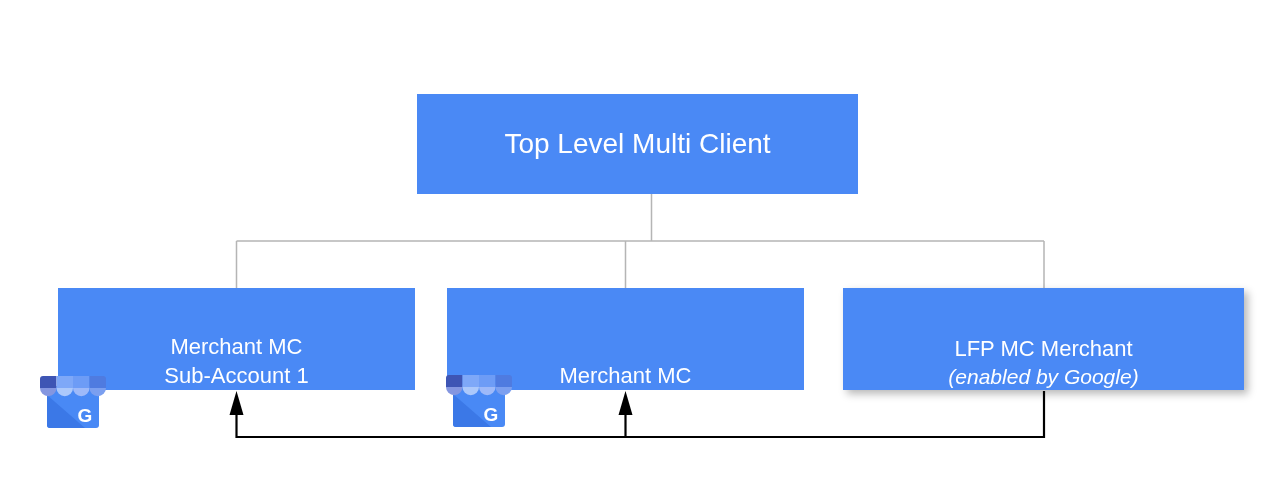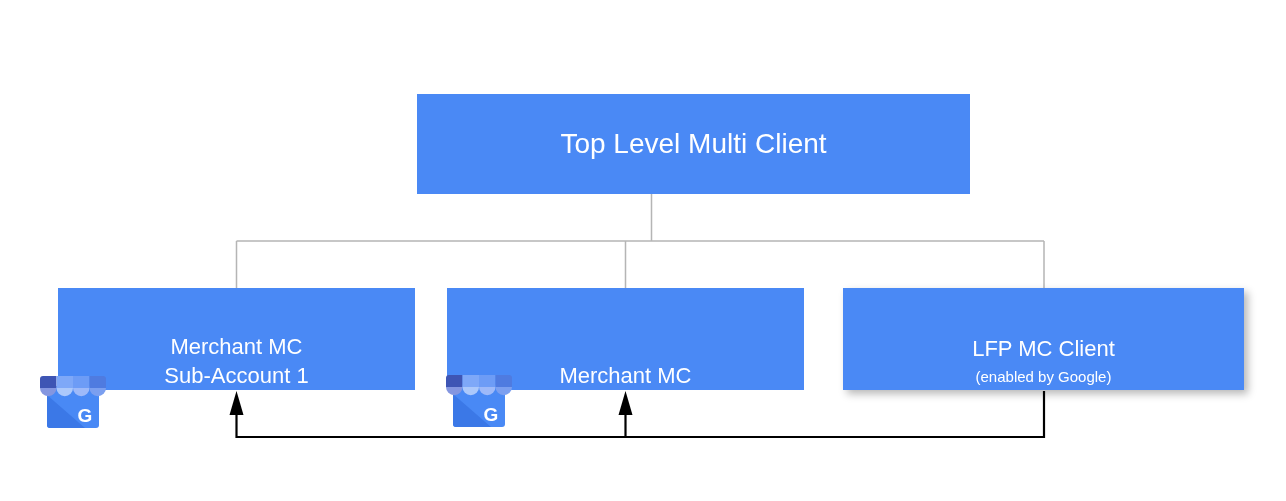--- a/index.html
+++ b/index.html
@@ -5,26 +5,26 @@
   html,body { margin:0; padding:0; background:#ffffff; }
   .canvas {
     position:relative; width:1286px; height:501px; background:#ffffff;
     font-family:"Liberation Sans", sans-serif; overflow:hidden;
   }
   .node {
     position:absolute; background:var(--box-blue,#4a89f5); color:var(--text-white,#ffffff);
     display:flex; flex-direction:column; align-items:center; justify-content:center;
     text-align:center;
   }
-  #node-mca  { left:417px; top:94px;  width:553px; height:100px; font-size:28px; line-height:42px; }
+  #node-mca  { left:417px; top:94px;  width:441px; height:100px; font-size:28px; line-height:42px; }
   .child     { top:288px; height:102px; font-size:22px; line-height:29px;justify-content:flex-end; }
   #node-sub1 { left:58px;  width:357px; }
   #node-sub2 { left:447px; width:357px; }
   #node-lfp  { left:843px; width:401px; box-shadow:4px 4px 8px rgba(0,0,0,0.28); }
-  #node-lfp .l2 { font-size:15px; line-height:27px; }
+  #node-lfp .l2 { font-size:21px; line-height:27px;font-style:italic; }
 
   svg.overlay { position:absolute; left:0; top:0; pointer-events:none; }
   .gray-line  { stroke:var(--connector-gray,#b5b5b5); stroke-width:1.5; fill:none; }
   .black-line { stroke:var(--arrow-black,#000000); stroke-width:2.2; fill:none; }
   .arrow-head { fill:var(--arrow-black,#000000); stroke:none; }
 
   .gmb { position:absolute; width:66px; height:62px; }
   #gmb1 { left:40px;  top:368px; }
   #gmb2 { left:446px; top:367px; }
   .i-body  { fill:var(--icon-body-blue,#4989f5); }
@@ -57,21 +57,21 @@
   <div class="node child" id="node-sub1">
     <div class="l1">Merchant MC</div>
     <div class="l2">Sub-Account 1</div>
   </div>
 
   <div class="node child" id="node-sub2">
     <div class="l1">Merchant MC</div>
   </div>
 
   <div class="node child" id="node-lfp">
-    <div class="l1">LFP MC Client</div>
+    <div class="l1">LFP MC Merchant</div>
     <div class="l2">(enabled by Google)</div>
   </div>
 
   <svg class="gmb" id="gmb1" viewBox="0 0 66 62">
     <g>
       <rect class="i-body" x="7" y="18" width="52" height="42" rx="3"></rect>
       <path class="i-wedge" d="M7,27 L45,60 L10,60 Q7,60 7,57 Z"></path>
     </g>
     <g>
       <circle class="c1" cx="8.25" cy="20" r="8.25"></circle>

